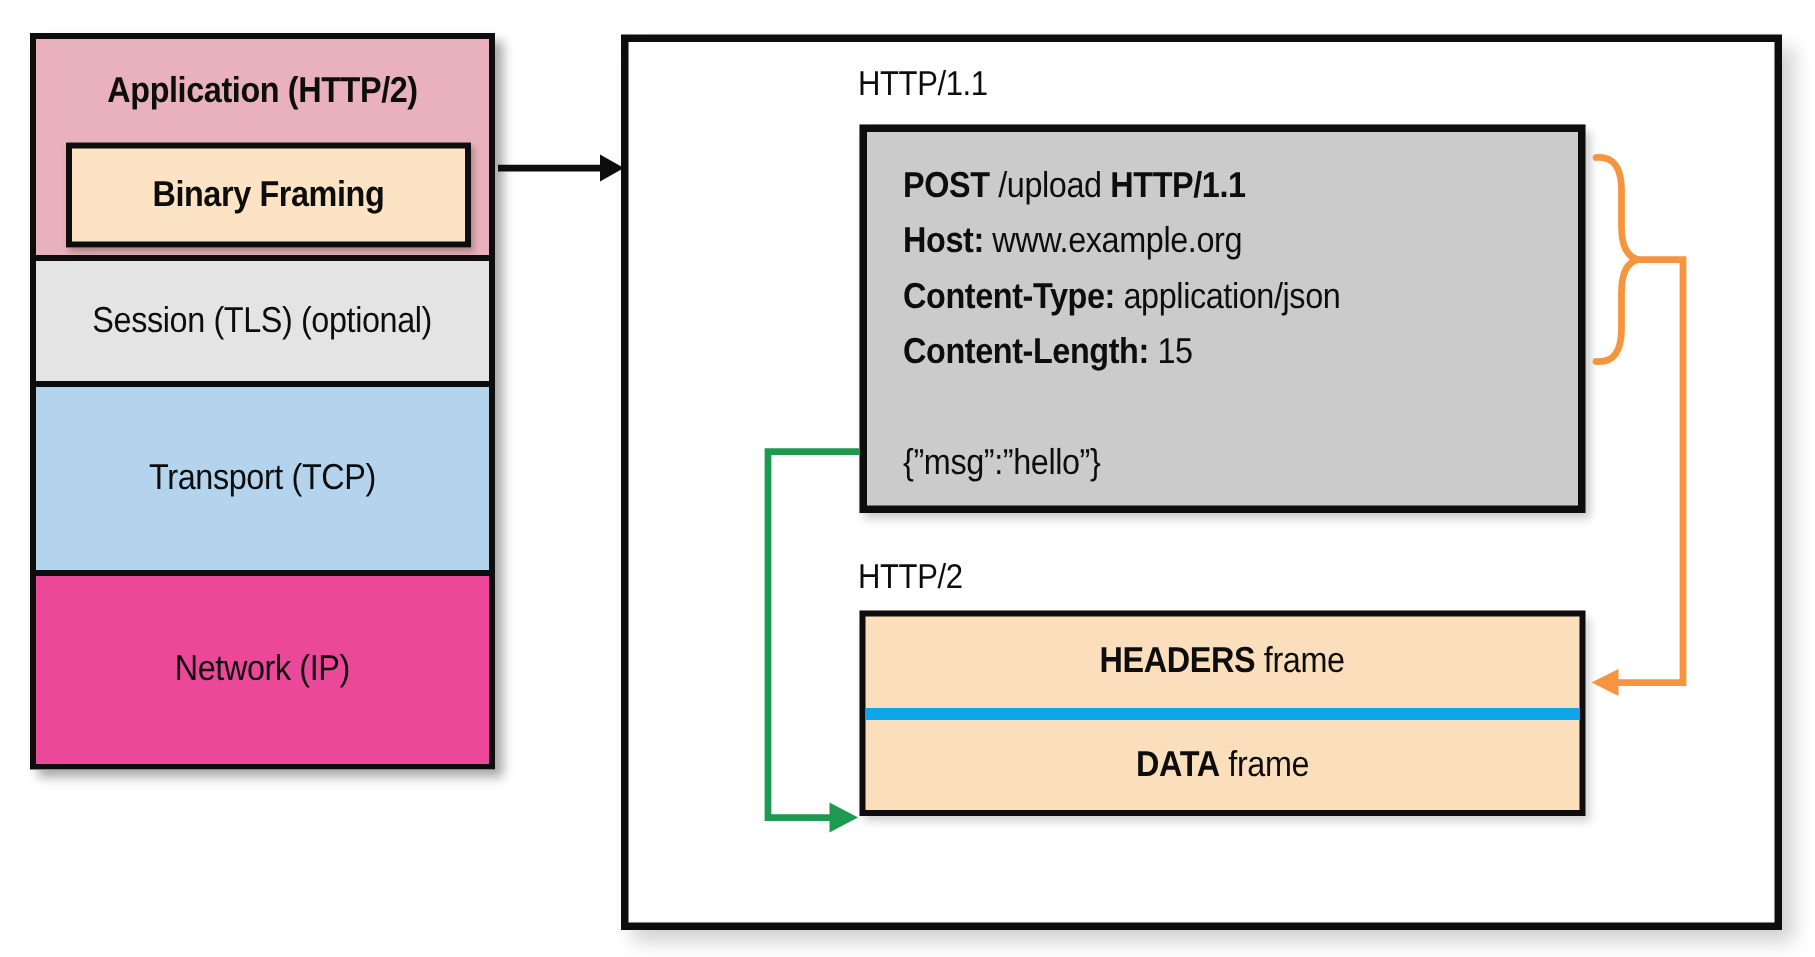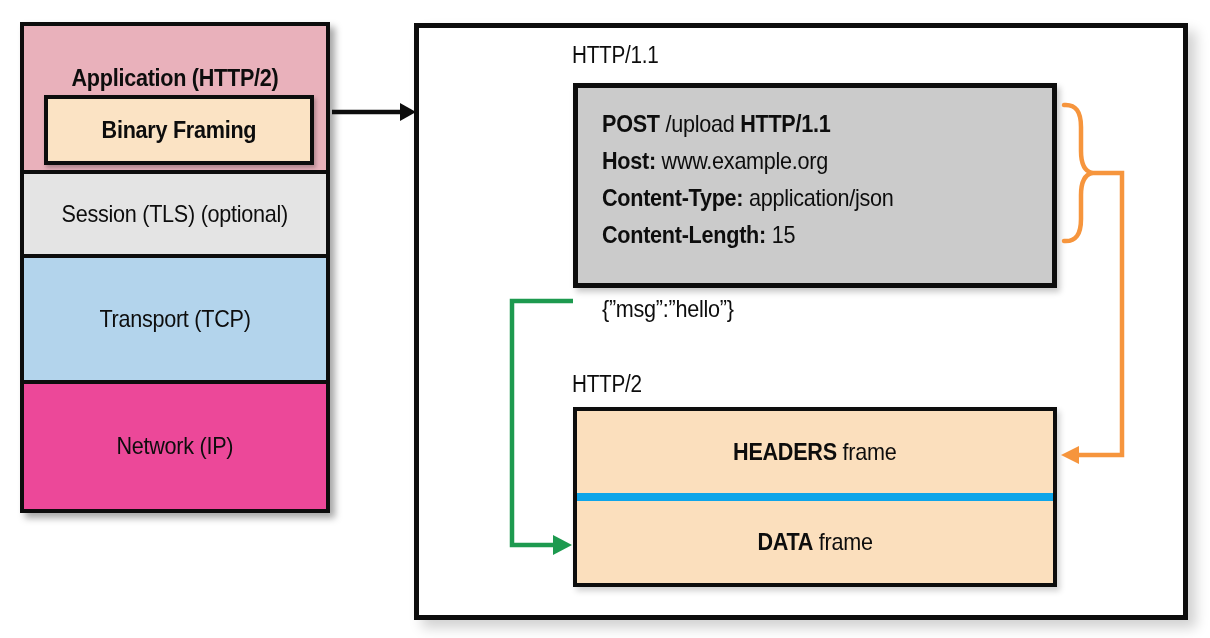--- a/index.html
+++ b/index.html
@@ -24,21 +24,21 @@
     display: flex; flex-direction: column;
   }
   .layer { box-sizing: border-box; display: flex; align-items: center; justify-content: center; }
   .layer-label {
     font-size: 24px; letter-spacing: -0.3px;
     transform: scaleX(0.9); transform-origin: 50% 50%;
     white-space: pre; text-align: center;
   }
   .bold { font-weight: bold; }
   .layer-app { height: 145px; background: #E9B1BB; position: relative; display: block; }
-  .app-title { padding-top: 38px; text-align: center; }
+  .app-title { padding-top: 21px; text-align: center; }
   .app-title .layer-label { display: inline-block; font-weight: bold; }
   .binary-box {
     position: absolute; left: 20px; right: 12px; top: 69px; height: 70px;
     box-sizing: border-box; border: 4px solid #0d0d0d;
     background: #FBE3C4;
     box-shadow: 2px 3px 4px rgba(0,0,0,0.25);
     display: flex; align-items: center; justify-content: center;
   }
   .binary-box .layer-label { font-weight: bold; }
   .layer-session   { height: 84px; background: #E4E4E4; border-top: 4px solid #0d0d0d; }
@@ -60,38 +60,38 @@
     font-size: 23px; letter-spacing: -0.3px;
     transform: scaleX(0.9); transform-origin: 0 50%;
     white-space: pre;
   }
   .label-http11 { left: 572px; top: 42px; }
   .label-http2  { left: 572px; top: 371px; }
 
   .request-box {
     position: absolute;
     left: 573px; top: 83px;
-    width: 484px; height: 205px;
+    width: 484px; height: 259px;
     box-sizing: border-box;
     border: 5px solid #0d0d0d;
     background: #CBCBCB;
     box-shadow: 3px 4px 6px rgba(0,0,0,0.22);
     padding: 17px 10px 0 24px;
   }
   .req-line {
     font-size: 24px; line-height: 37px; letter-spacing: -0.3px;
     white-space: pre-wrap;
     transform: scaleX(0.9); transform-origin: 0 50%;
   }
   .req-body { margin-top: 37px; }
 
   .frames-box {
     position: absolute;
     left: 573px; top: 407px;
-    width: 484px; height: 180px;
+    width: 484px; height: 137px;
     box-sizing: border-box;
     border: 4px solid #0d0d0d;
     background: #FBDFBD;
     box-shadow: 3px 4px 6px rgba(0,0,0,0.18);
     display: flex; flex-direction: column; text-align: center;
   }
   .frame-row {
     flex: 1; display: flex; align-items: center; justify-content: center;
   }
   .frame-row.second { border-top: 8px solid #0ea5e9; }

